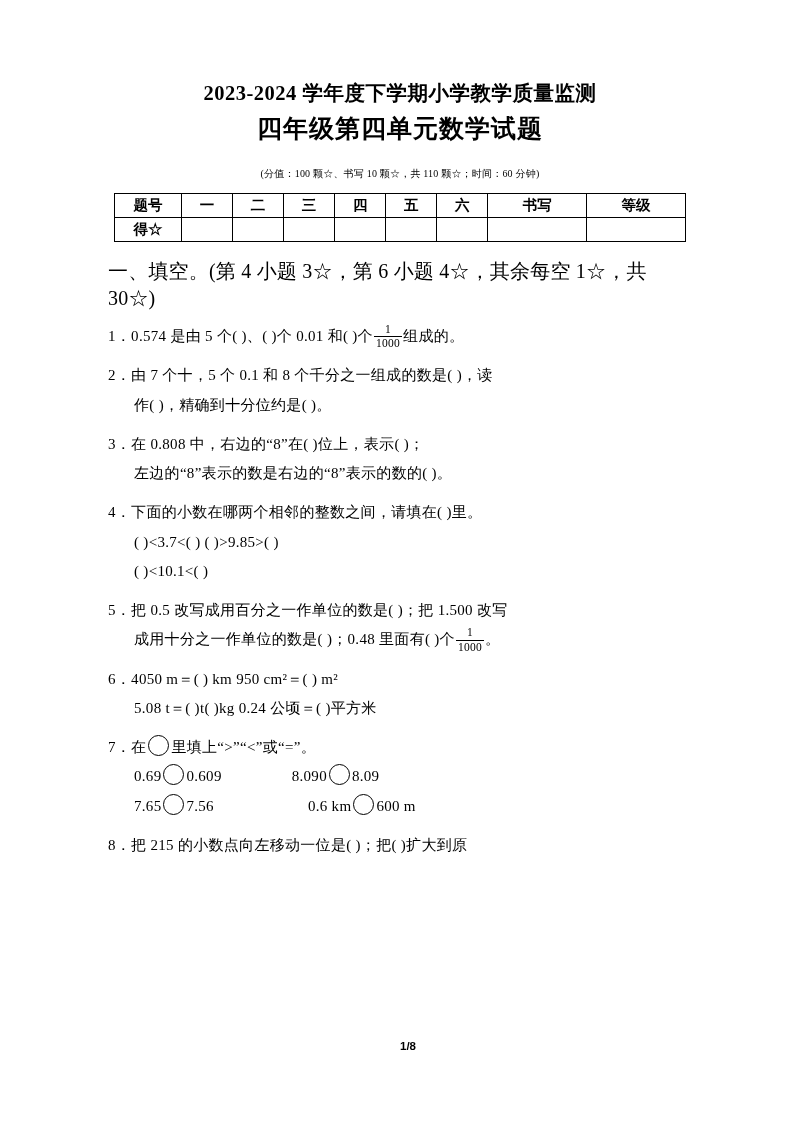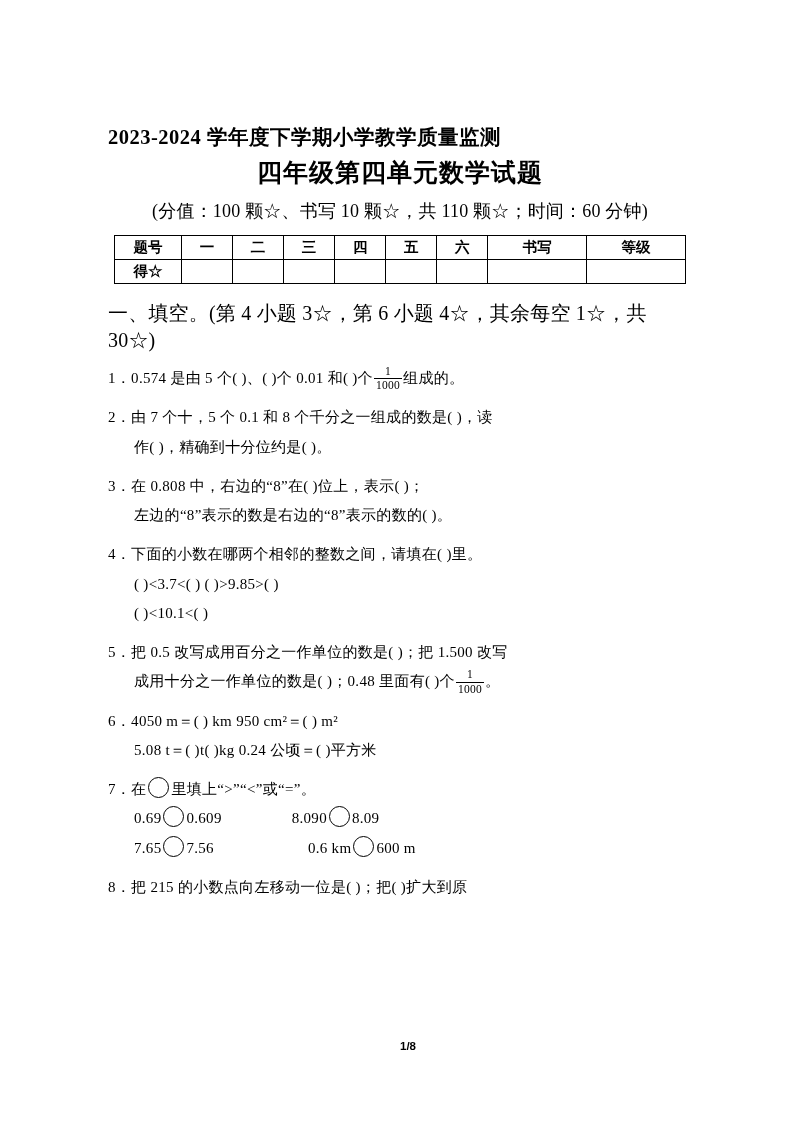--- a/index.html
+++ b/index.html
@@ -23,39 +23,39 @@
     box-sizing: border-box;
   }
   .content {
     position: absolute;
     left: 108px;
     top: 78px;
     width: 584px;
   }
 
   .title-line1 {
+    text-align: center;
     font-size: 20.5px;
     font-weight: bold;
     letter-spacing: 0.5px;
     line-height: 1.5;
     font-family: "Liberation Serif", "DejaVu Serif", serif;
-    margin-top: 44px;
   }
   .title-line2 {
     text-align: center;
     font-size: 25px;
     font-weight: bold;
     letter-spacing: 1px;
     line-height: 1.45;
     margin-top: 2px;
   }
   .subtitle {
     text-align: center;
-    font-size: 18px;
-    margin-top: 8px;
+    font-size: 10px;
+    margin-top: 20px;
     letter-spacing: 0.2px;
   }
 
   table.score-table {
     border-collapse: collapse;
     margin: 12px auto 0 auto;
     width: 572px;
   }
   table.score-table td {
     border: 1px solid #000;

